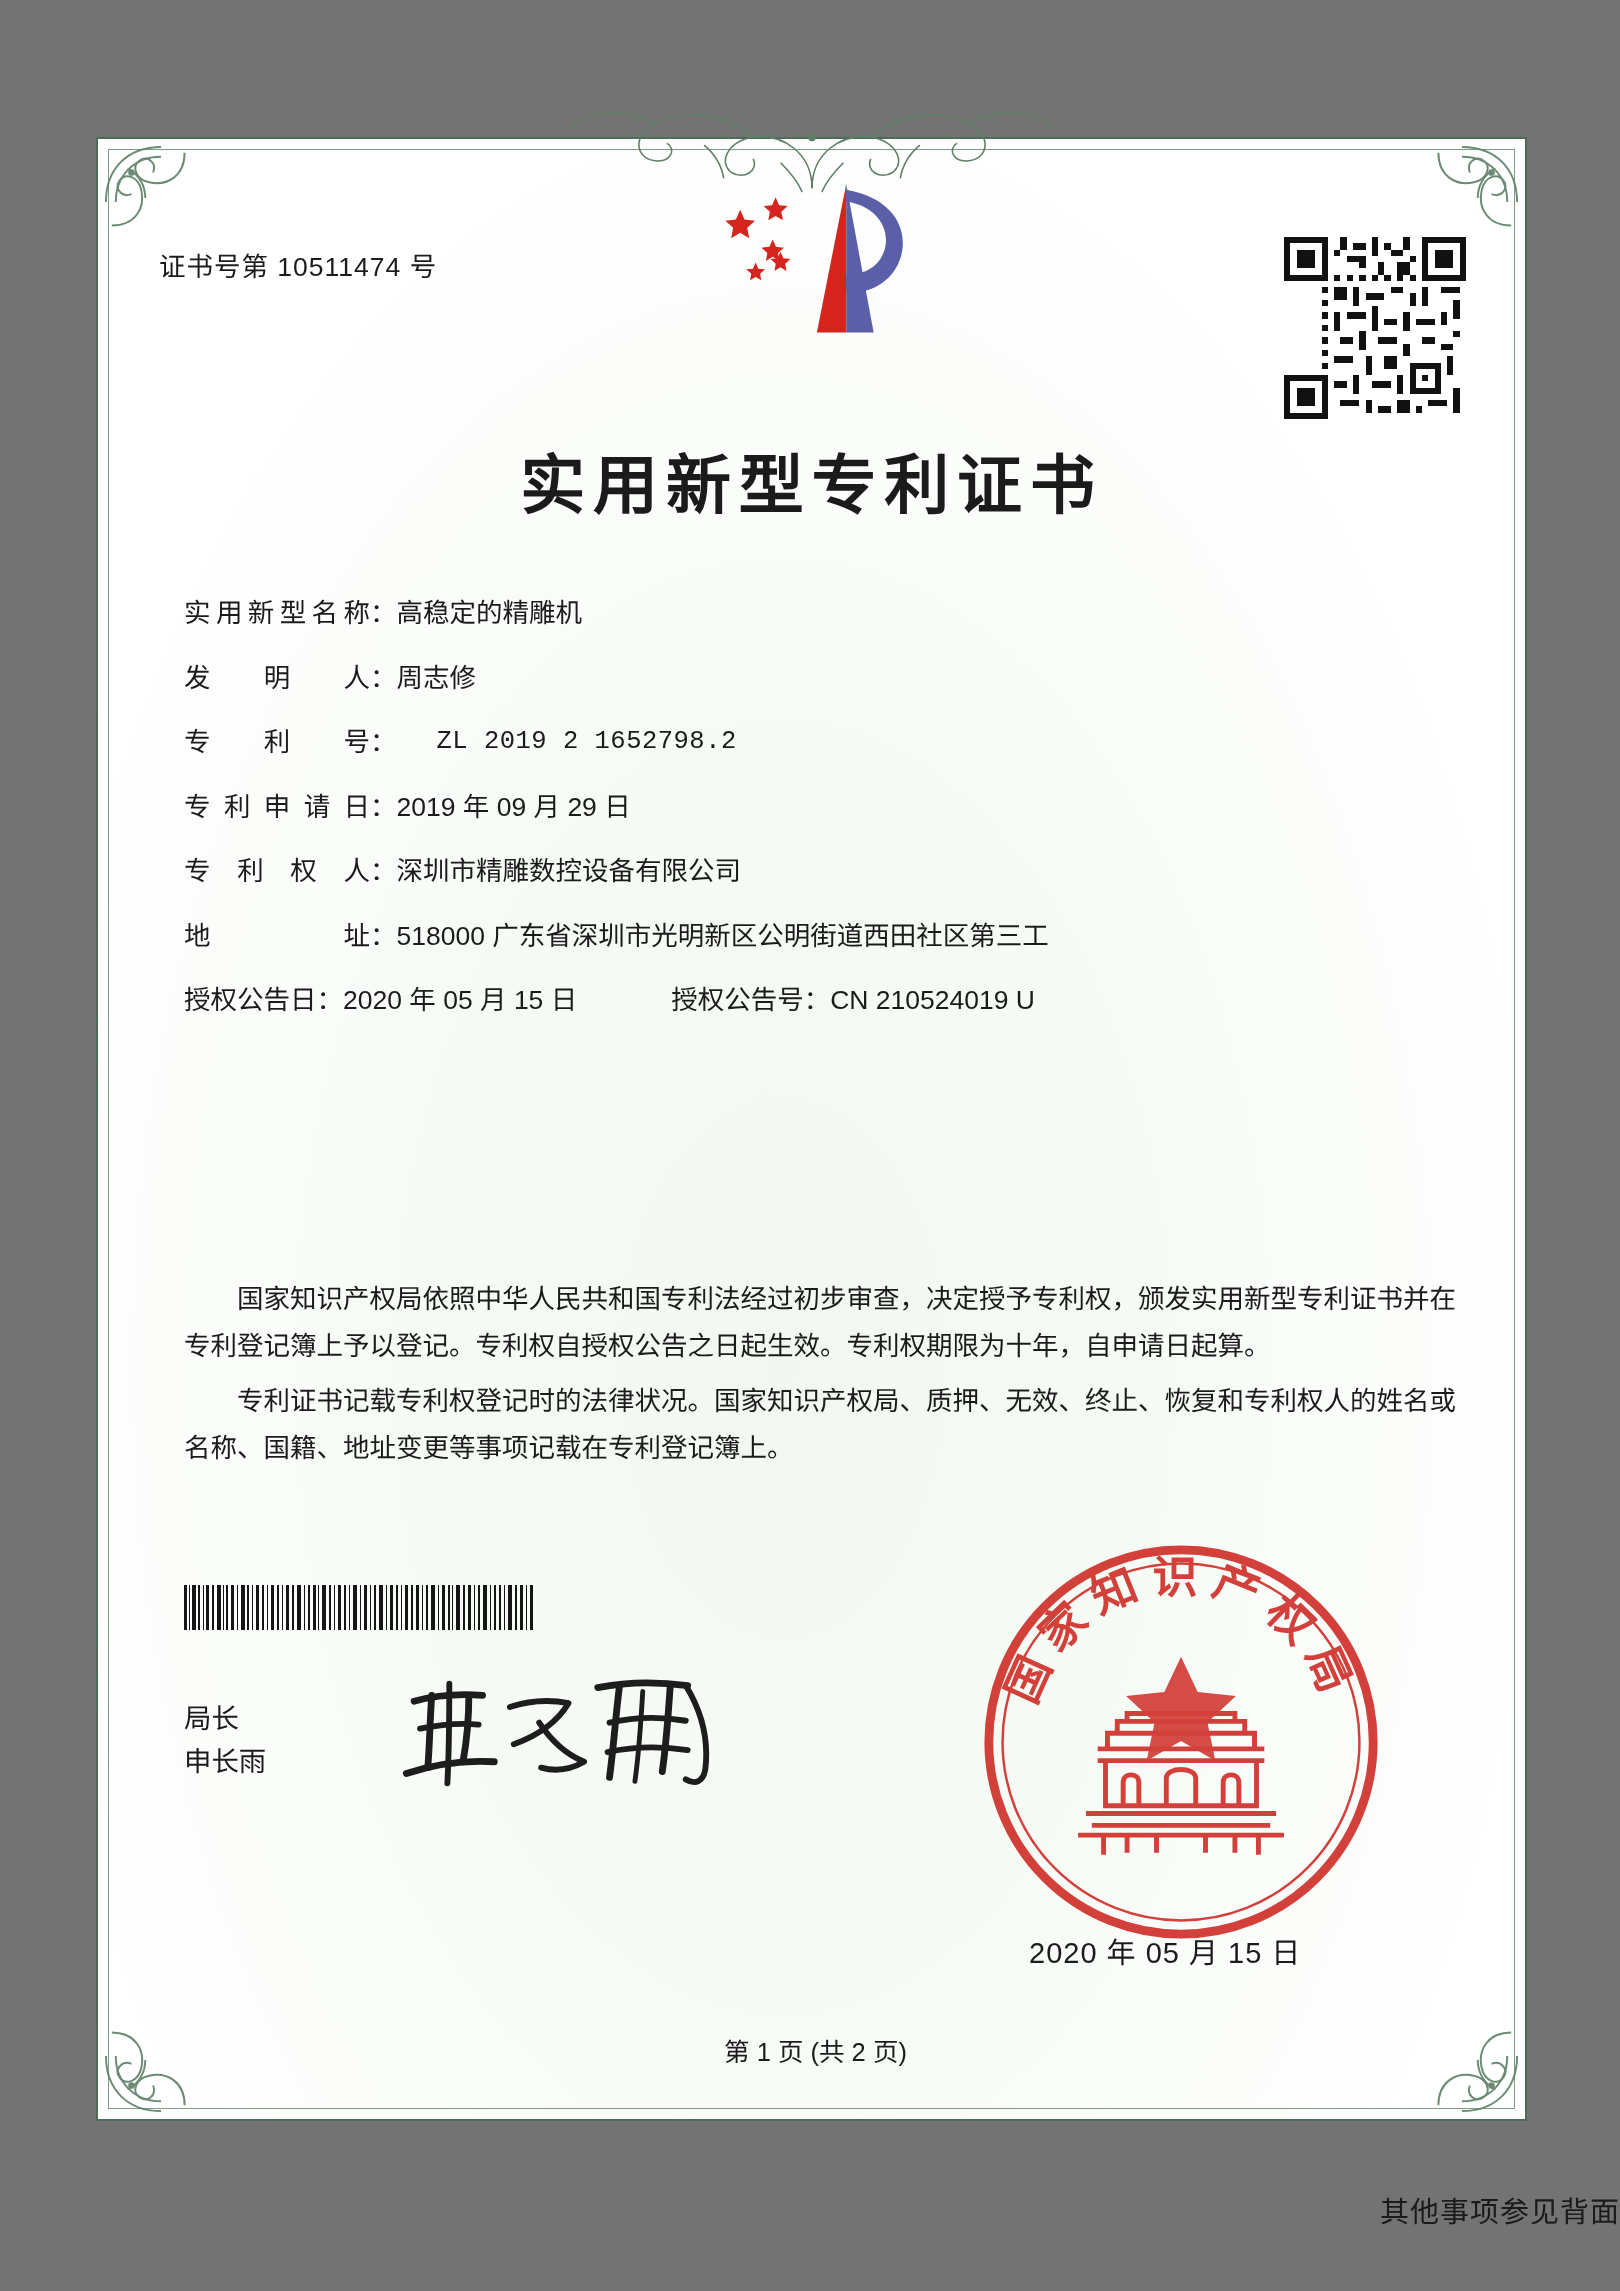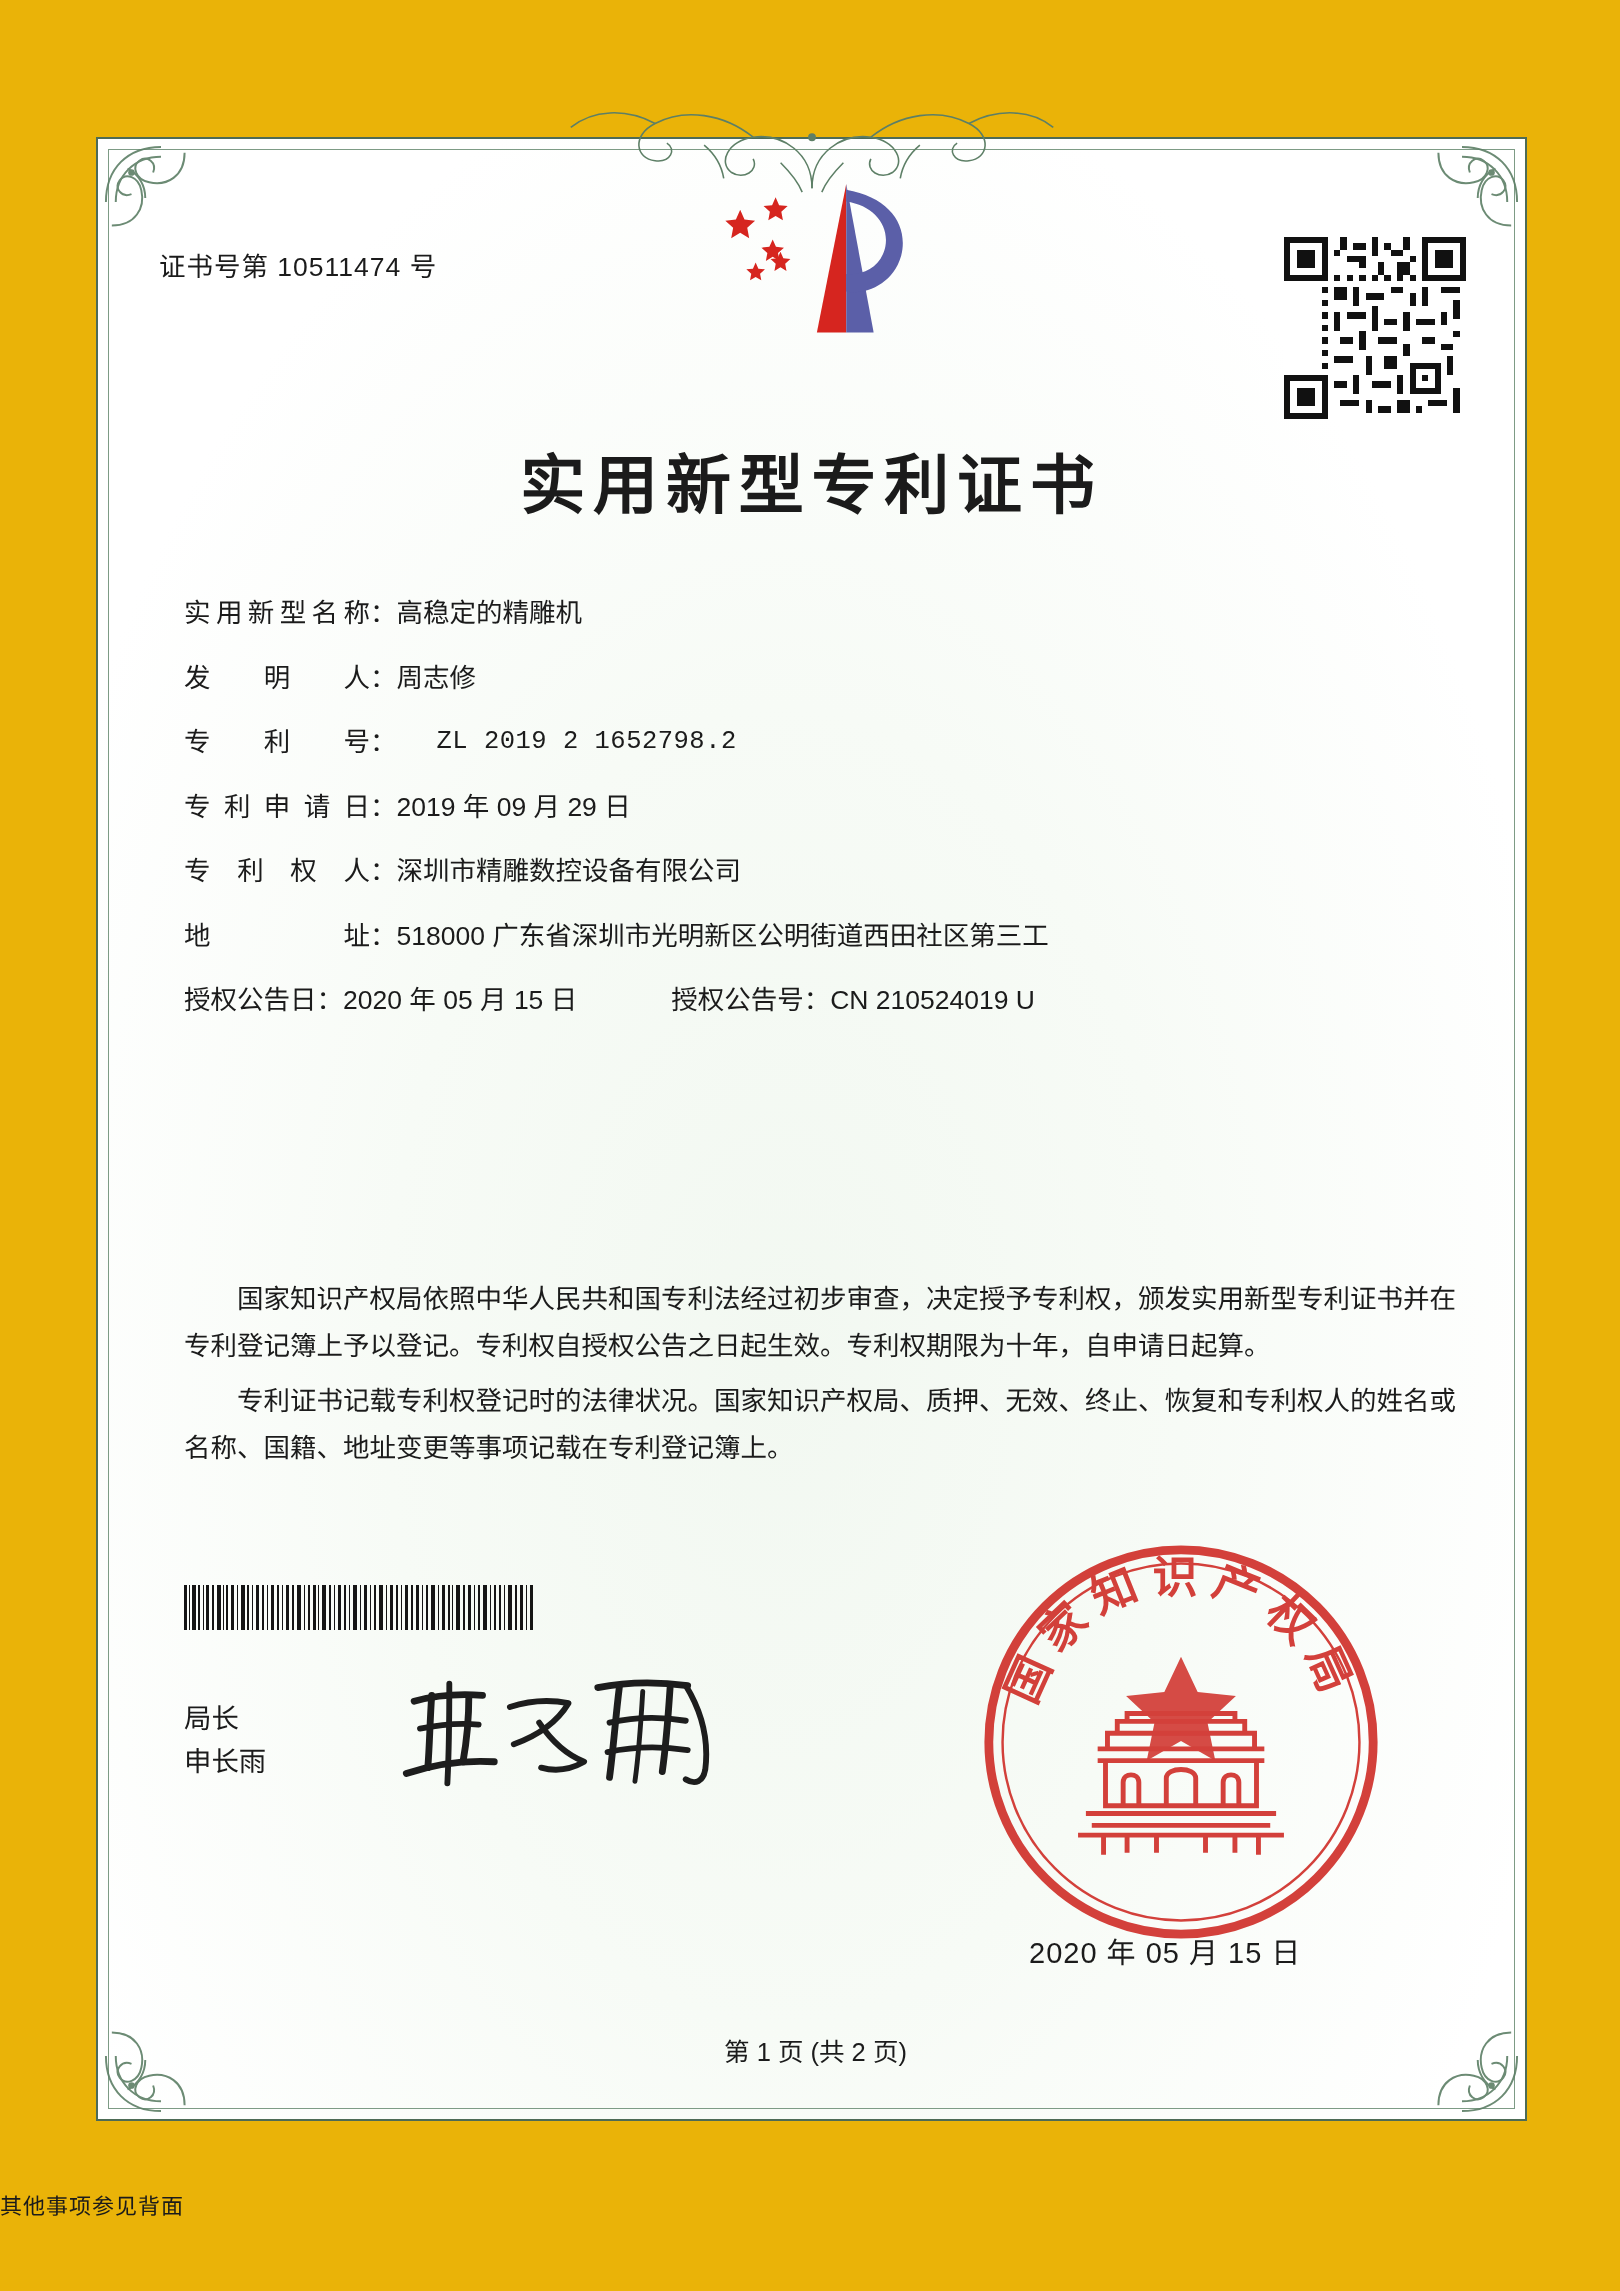--- a/index.html
+++ b/index.html
@@ -13,21 +13,21 @@
     font-family: "Liberation Serif", "DejaVu Serif", serif;
     color: #1b1b1b;
     position: relative;
     overflow: hidden;
   }
 
   
   .page {
     position: absolute;
     inset: 0;
-    background: #eab308;
+    background: #737373;
   }
   .cert-frame {
     position: absolute;
     left: 96px;
     top: 137px;
     width: 1431px;
     height: 1984px;
     border: 2.9px solid #4d6b56;
     background:
       radial-gradient(ellipse at 48% 62%, #f2f8f1 0%, #f7fbf6 38%, #ffffff 76%);
@@ -229,22 +229,22 @@
     text-align: center;
     font-size: 25.5px;
     font-family: "Liberation Sans", sans-serif;
   }
 
   .footnote {
     position: absolute;
     left: 0;
     right: 0;
     top: 2188px;
-    text-align: left;
-    font-size: 22px;
+    text-align: right;
+    font-size: 29px;
     font-family: "Liberation Sans", sans-serif;
     letter-spacing: 1px;
   }
 </style>
 </head>
 <body>
 
 <div class="page">
 
   <div class="cert-frame">

